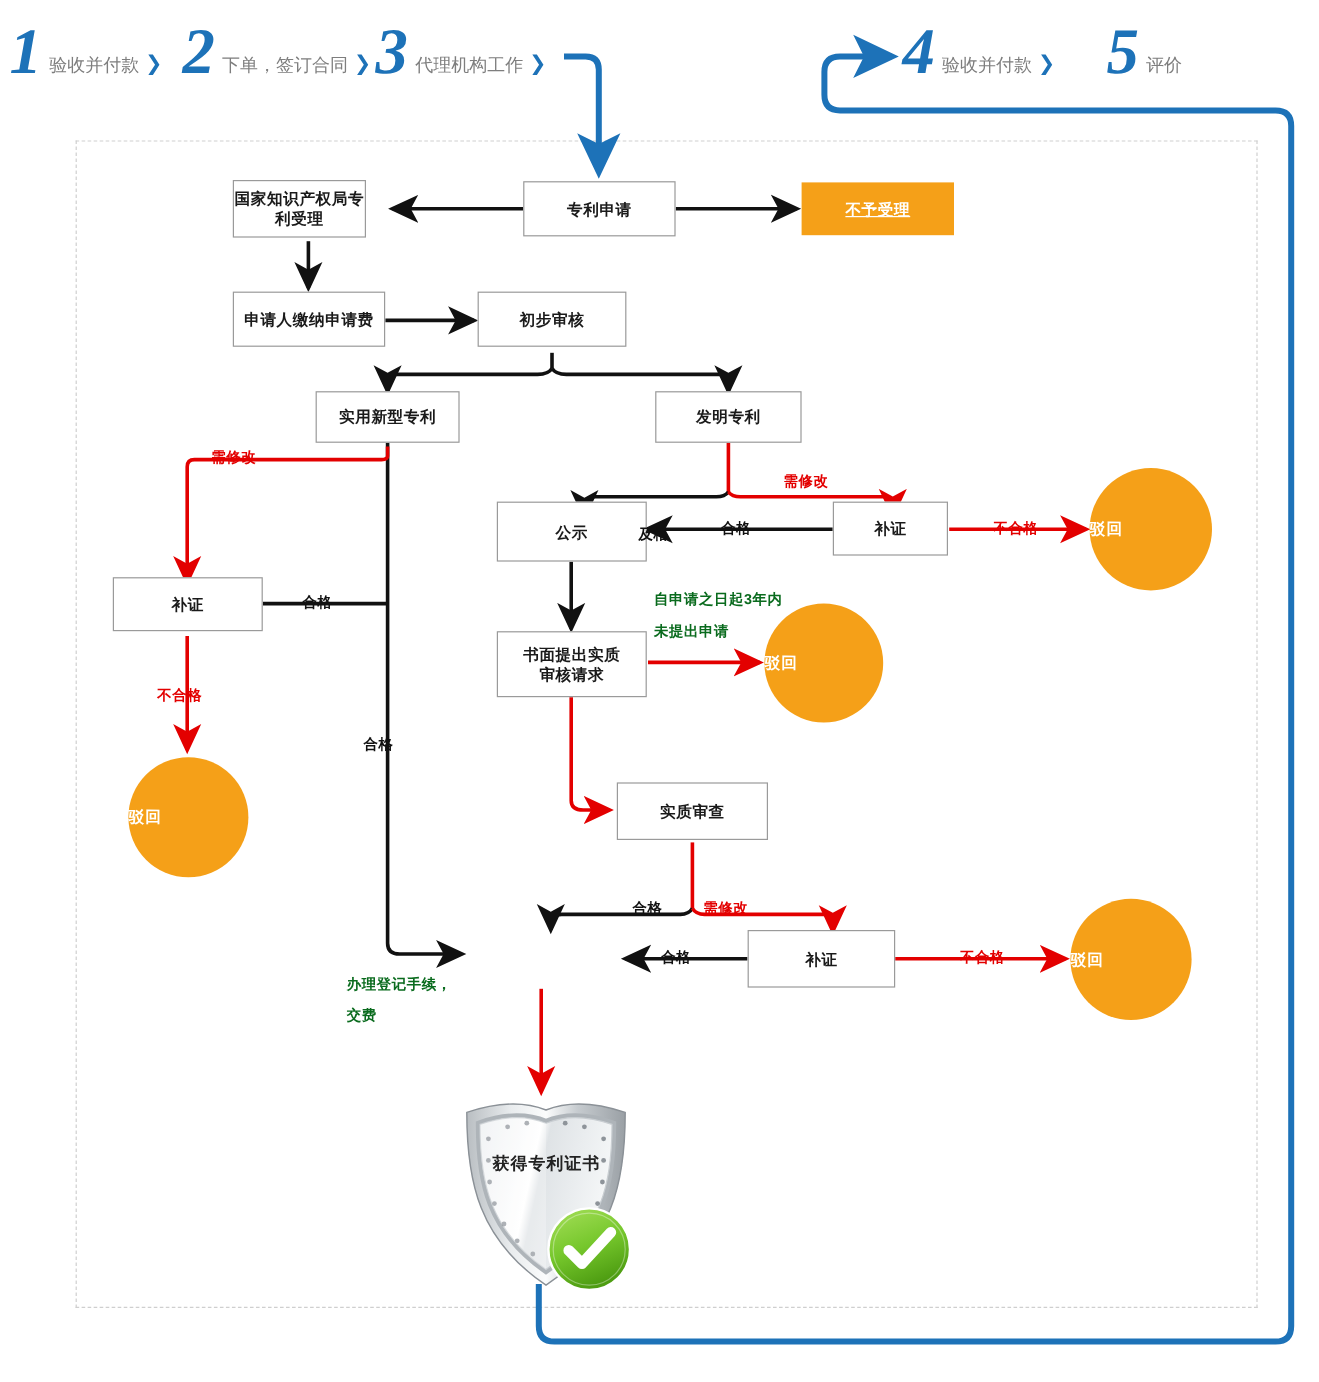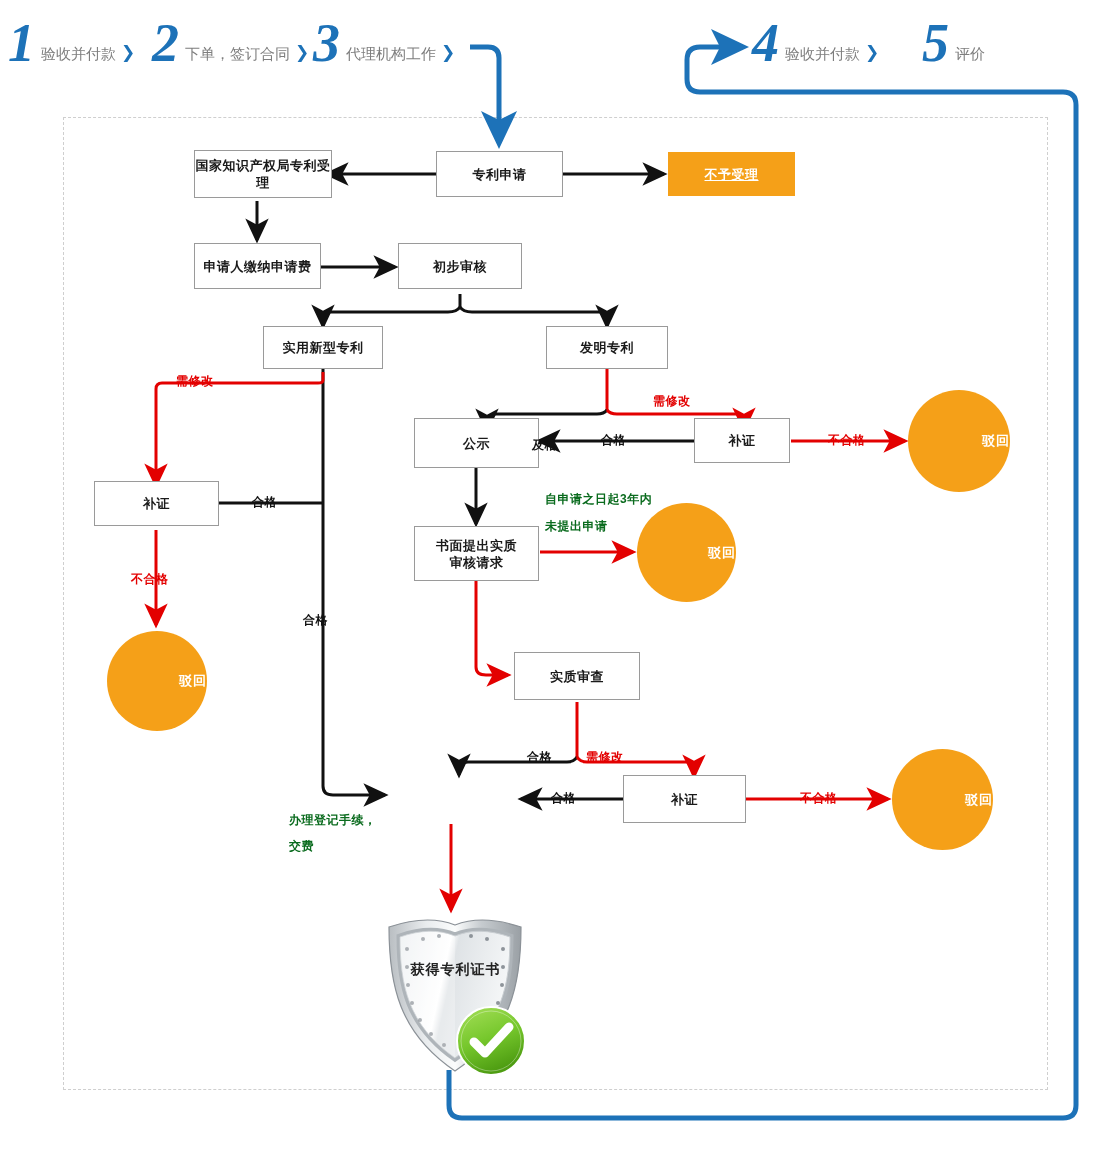--- a/index.html
+++ b/index.html
@@ -35,21 +35,21 @@
   
   .node{
     position:absolute;box-sizing:border-box;border:1px solid #9a9a9a;
     background:#ffffff;display:flex;align-items:center;justify-content:center;
     text-align:center;color:#1a1a1a;font-weight:bold;font-size:13px;
     line-height:17px;letter-spacing:.5px;
   }
   .node.orange{background:#F5A018;border:none;color:#ffffff;text-decoration:underline;}
   .circle{
     position:absolute;border-radius:50%;background:#F5A018;color:#fff;
-    display:flex;align-items:center;justify-content:flex-end;
+    display:flex;align-items:center;justify-content:flex-start;
     font-weight:bold;font-size:13px;letter-spacing:1px;
   }
 
   
   .elabel{
     position:absolute;font-size:12px;font-weight:bold;line-height:17px;
     white-space:nowrap;letter-spacing:.5px;
   }
   .elabel.black{color:#111;}
   .elabel.red{color:#e30000;}
@@ -163,21 +163,21 @@
 
     <path d="M745,799 L888,799" fill="none" stroke="#e30000" stroke-width="3" marker-end="url(#ar-r)"></path>
 
     <path d="M451,824 L451,910" fill="none" stroke="#e30000" stroke-width="3" marker-end="url(#ar-r)"></path>
   </svg>
 
   <div class="node" style="left:436px;top:151px;width:127px;height:46px;">
     <span>专利申请</span>
   </div>
 
-  <div class="node" style="left:194px;top:150px;width:138px;height:48px;">
+  <div class="node" style="left:194px;top:150px;width:111px;height:48px;">
     <span>国家知识产权局专利受理</span>
   </div>
 
   <div class="node orange" style="left:668px;top:152px;width:127px;height:44px;">
     <span>不予受理</span>
   </div>
 
   <div class="node" style="left:194px;top:243px;width:127px;height:46px;">
     <span>申请人缴纳申请费</span>
   </div>

